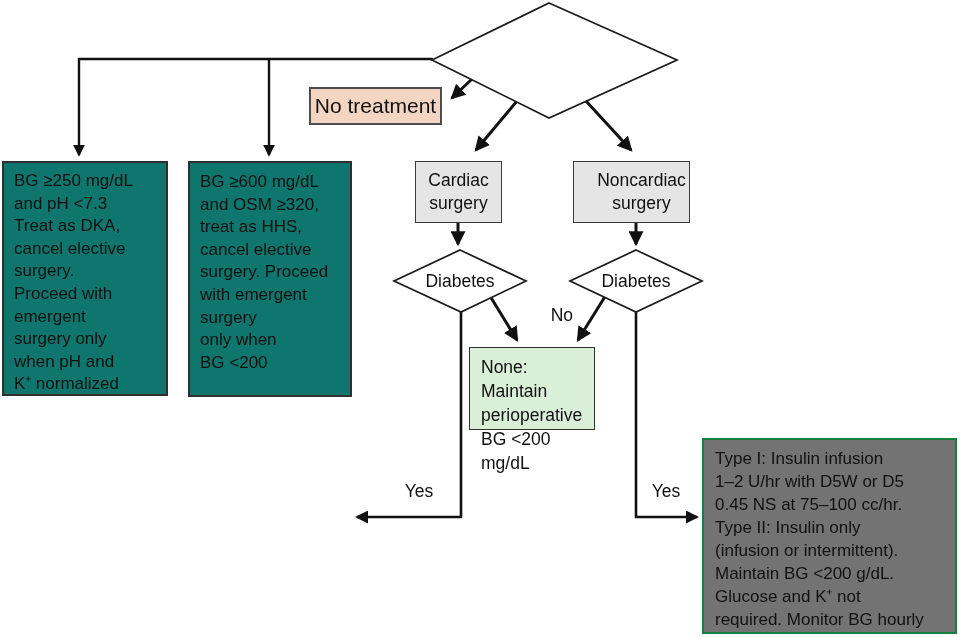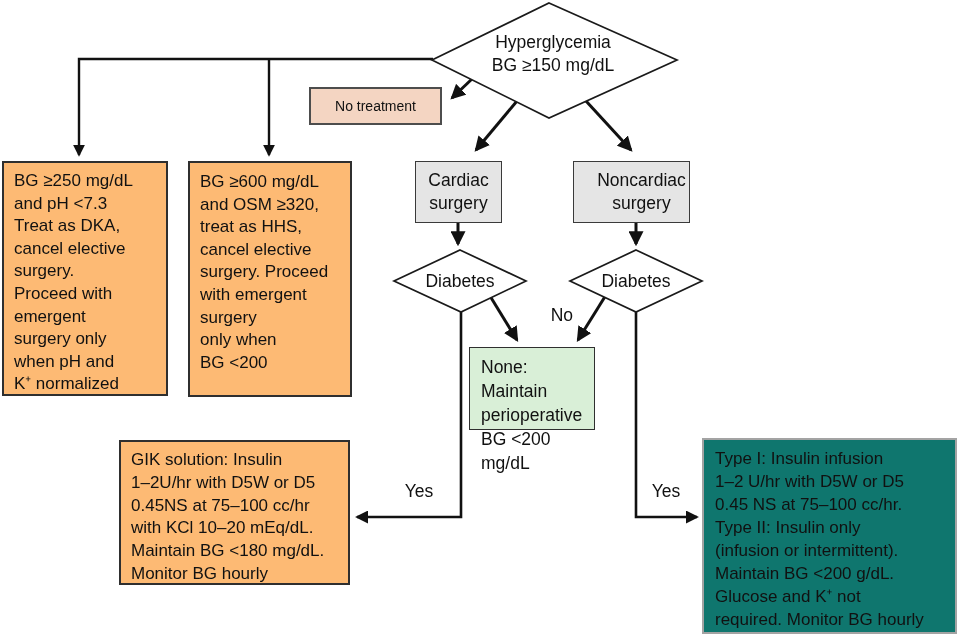--- a/index.html
+++ b/index.html
@@ -3,22 +3,22 @@
 <meta charset="utf-8">
 <style>
   html,body{margin:0;padding:0;background:#ffffff;}
   #stage{
     position:relative;width:960px;height:637px;background:#ffffff;overflow:hidden;
     font-family:"Liberation Sans", sans-serif;color:#111;
   }
   #wires{position:absolute;left:0;top:0;z-index:0;}
   .node{position:absolute;box-sizing:border-box;z-index:2;}
   .txt{white-space:pre-line;}
-  .green{background:#fdba74;border:2px solid #2f2f2f;}
-  .green-light{background:#0f766e;border:2px solid #a3a3a3;}
+  .green{background:#0f766e;border:2px solid #2f2f2f;}
+  .green-light{background:#737373;border:2px solid #15803d;}
   .green-pale{background:#d9efd7;border:1.6px solid #2f2f2f;}
   .pink{background:#f4d5c2;border:2px solid #4d4d4d;}
   .white-box{background:#e5e5e5;border:1.6px solid #3a3a3a;}
   .body-txt{font-size:17px;line-height:22.6px;}
   .center{display:flex;align-items:center;justify-content:center;text-align:center;}
   .label{position:absolute;z-index:3;font-size:17.5px;text-align:center;}
   .dtext{position:absolute;z-index:3;font-size:17.5px;line-height:23px;text-align:center;white-space:pre-line;}
   .dka{padding:7px 0 0 10px;}
   .hhs{padding:8px 0 12px 10px;}
   .gik{padding:7px 0 0 10px;font-size:17px;line-height:22.8px;}
@@ -52,26 +52,24 @@
     <path d="M606,295 L578,340" fill="none" stroke="#111" stroke-width="3" marker-end="url(#ah)"></path>
 
     <path d="M461,312 L461,517 L357,517" fill="none" stroke="#111" stroke-width="2.6" marker-end="url(#ah)"></path>
     <path d="M636,312 L636,517 L697,517" fill="none" stroke="#111" stroke-width="2.6" marker-end="url(#ah)"></path>
 
     <polygon points="549,3 677,60 549,118 432,60" fill="#ffffff" stroke="#1a1a1a" stroke-width="1.7"></polygon>
     <polygon points="460,250 526,281 461,312 394,281" fill="#ffffff" stroke="#1a1a1a" stroke-width="1.7"></polygon>
     <polygon points="636,250 702,281 636,312 570,281" fill="#ffffff" stroke="#1a1a1a" stroke-width="1.7"></polygon>
   </svg>
 
-  <div class="dtext" style="left:453px;top:31px;width:200px;">Hyperglycemia
-BG ≥150 mg/dL</div>
   <div class="dtext" style="left:400px;top:270px;width:120px;">Diabetes</div>
   <div class="dtext" style="left:576px;top:270px;width:120px;">Diabetes</div>
 
-  <div class="node pink center" style="left:309px;top:87px;width:133px;height:38px;font-size:14px;text-align:center;">
+  <div class="node pink center" style="left:309px;top:87px;width:133px;height:38px;font-size:21px;text-align:center;">
     <span class="txt">No treatment</span>
   </div>
 
   <div class="node green body-txt dka" style="left:2px;top:161px;width:166px;height:235px;">
     <div class="txt">BG ≥250 mg/dL
 and pH &lt;7.3
 Treat as DKA,
 cancel elective
 surgery.
 Proceed with
@@ -102,28 +100,20 @@
     <span class="txt">Noncardiac
 surgery</span>
   </div>
 
   <div class="node green-pale none" style="left:469px;top:347px;width:126px;height:83px;">
     <div class="txt">None: Maintain
 perioperative
 BG &lt;200 mg/dL</div>
   </div>
 
-  <div class="node green gik" style="left:119px;top:440px;width:231px;height:145px;">
-    <div class="txt">GIK solution: Insulin
-1–2U/hr with D5W or D5
-0.45NS at 75–100 cc/hr
-with KCl 10–20 mEq/dL.
-Maintain BG &lt;180 mg/dL.
-Monitor BG hourly</div>
-  </div>
 
   <div class="node green-light typ" style="left:702px;top:438px;width:255px;height:196px;">
     <div class="txt">Type I: Insulin infusion
 1–2 U/hr with D5W or D5
 0.45 NS at 75–100 cc/hr.
 Type II: Insulin only
 (infusion or intermittent).
 Maintain BG &lt;200 g/dL.
 Glucose and K⁺ not
 required. Monitor BG hourly</div>

